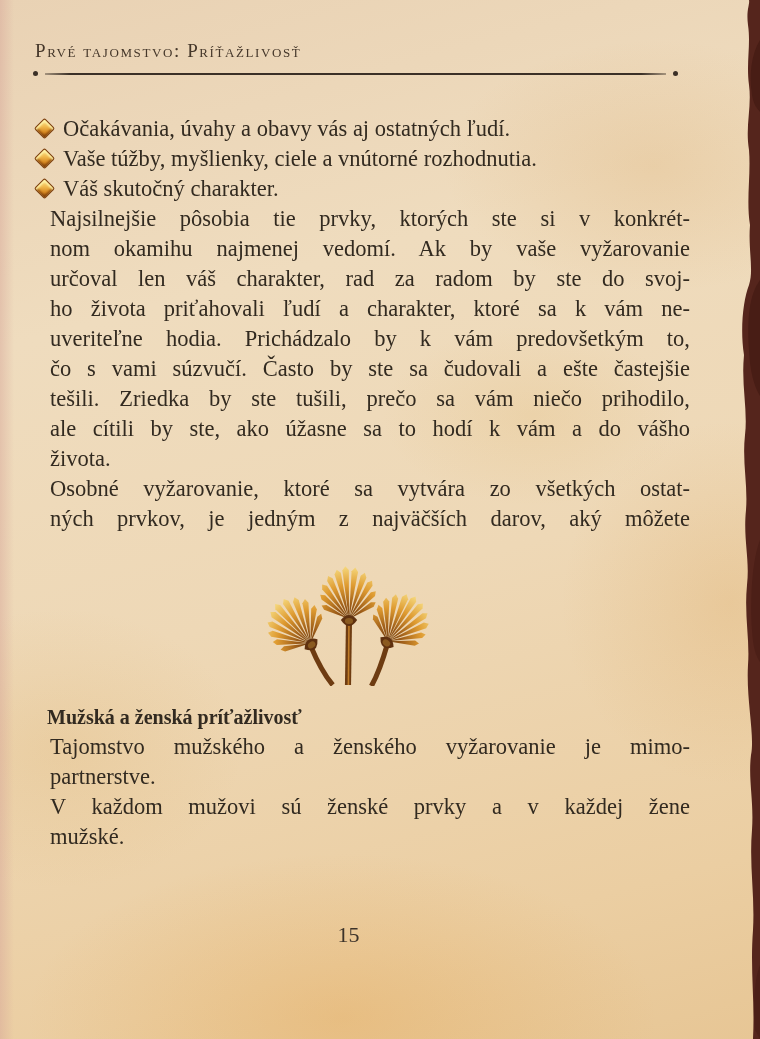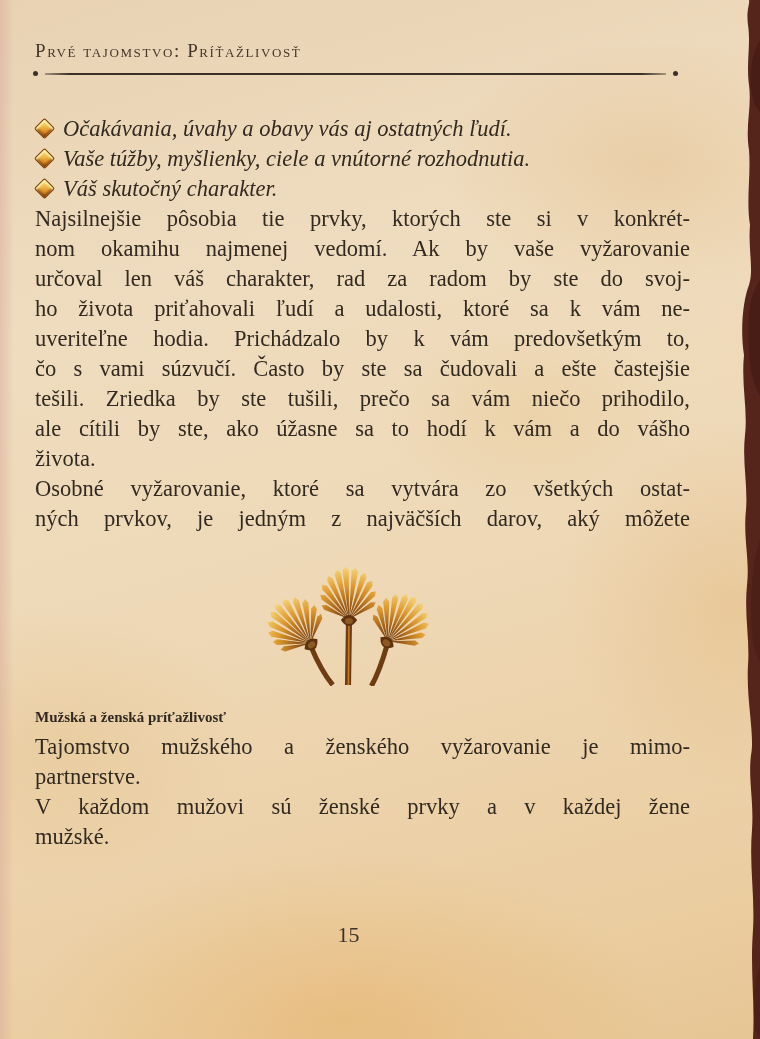--- a/index.html
+++ b/index.html
@@ -31,39 +31,39 @@
     letter-spacing:1.6px;
     color:#45372a;
   }
   .header-rule {
     display:flex; align-items:center; gap:7px;
     margin-top:9px; margin-left:-2px; margin-right:12px;
   }
   .rule-dot { width:5px; height:5px; border-radius:50%; background:#3b3027; flex:0 0 auto; }
   .rule-line { flex:1; height:2px; background:linear-gradient(90deg, rgba(59,48,39,0.4), #3b3027 4%, #3b3027 96%, rgba(59,48,39,0.4)); }
 
-  .bullet-list { list-style:none; margin:38px 0 0 0; padding:0;font-style:italic; }
+  .bullet-list { list-style:none; margin:38px 0 0 0; padding:0; }
   .bullet-item { display:flex; align-items:center; height:30px; font-size:22.5px; }
   .gem {
     width:13px; height:13px; flex:0 0 auto;
     margin:0 11px 2px 2px;
     transform:rotate(45deg);
     border-radius:2px;
     background:linear-gradient(135deg, #fbe58e 0%, #f0b94e 40%, #d98a22 70%, #8f4c10 100%);
     border:1px solid #7c3f0c;
     box-shadow:inset 2px 2px 2px rgba(255,244,170,0.9), inset -2px -2px 2px rgba(110,50,0,0.55);
   }
 
   .para { font-size:22.5px; line-height:30px; }
-  .para .line { text-align:justify; text-align-last:justify; }
+  .para .line { text-align:justify; text-align-last:justify;margin-left:15px; }
   .para .line.line-last { text-align:left; text-align-last:left; }
 
   .ornament-wrap { margin-top:24px; text-align:center; transform:translateX(-14px); height:128px; }
 
-  .section-heading { margin-top:16px; font-size:15px; font-weight:bold; line-height:30px; }
+  .section-heading { margin-top:16px; font-size:20px; font-weight:bold; line-height:30px;margin-left:12px; }
 
   .page-number {
     position:absolute; left:35px; width:655px; top:922px;
     text-align:center; font-size:22px; color:#3c332a;
     transform:translateX(-14px);
   }
 
   .torn-edge { position:absolute; right:0; top:0; height:1039px; width:22px; }
 </style>
 </head>
@@ -91,21 +91,21 @@
     <li class="bullet-item">
       <span class="gem"></span>
       <span>Váš skutočný charakter.</span>
     </li>
   </ul>
 
   <div class="para">
       <div class="line">Najsilnejšie pôsobia tie prvky, ktorých ste si v konkrét-</div>
       <div class="line">nom okamihu najmenej vedomí. Ak by vaše vyžarovanie</div>
       <div class="line">určoval len váš charakter, rad za radom by ste do svoj-</div>
-      <div class="line">ho života priťahovali ľudí a udalosti, ktoré sa k vám ne-</div>
+      <div class="line">ho života priťahovali ľudí a charakter, ktoré sa k vám ne-</div>
       <div class="line">uveriteľne hodia. Prichádzalo by k vám predovšetkým to,</div>
       <div class="line">čo s vami súzvučí. Často by ste sa čudovali a ešte častejšie</div>
       <div class="line">tešili. Zriedka by ste tušili, prečo sa vám niečo prihodilo,</div>
       <div class="line">ale cítili by ste, ako úžasne sa to hodí k vám a do vášho</div>
       <div class="line line-last">života.</div>
     </div>
   <div class="para">
       <div class="line">Osobné vyžarovanie, ktoré sa vytvára zo všetkých ostat-</div>
       <div class="line">ných prvkov, je jedným z najväčších darov, aký môžete</div>
     </div>

